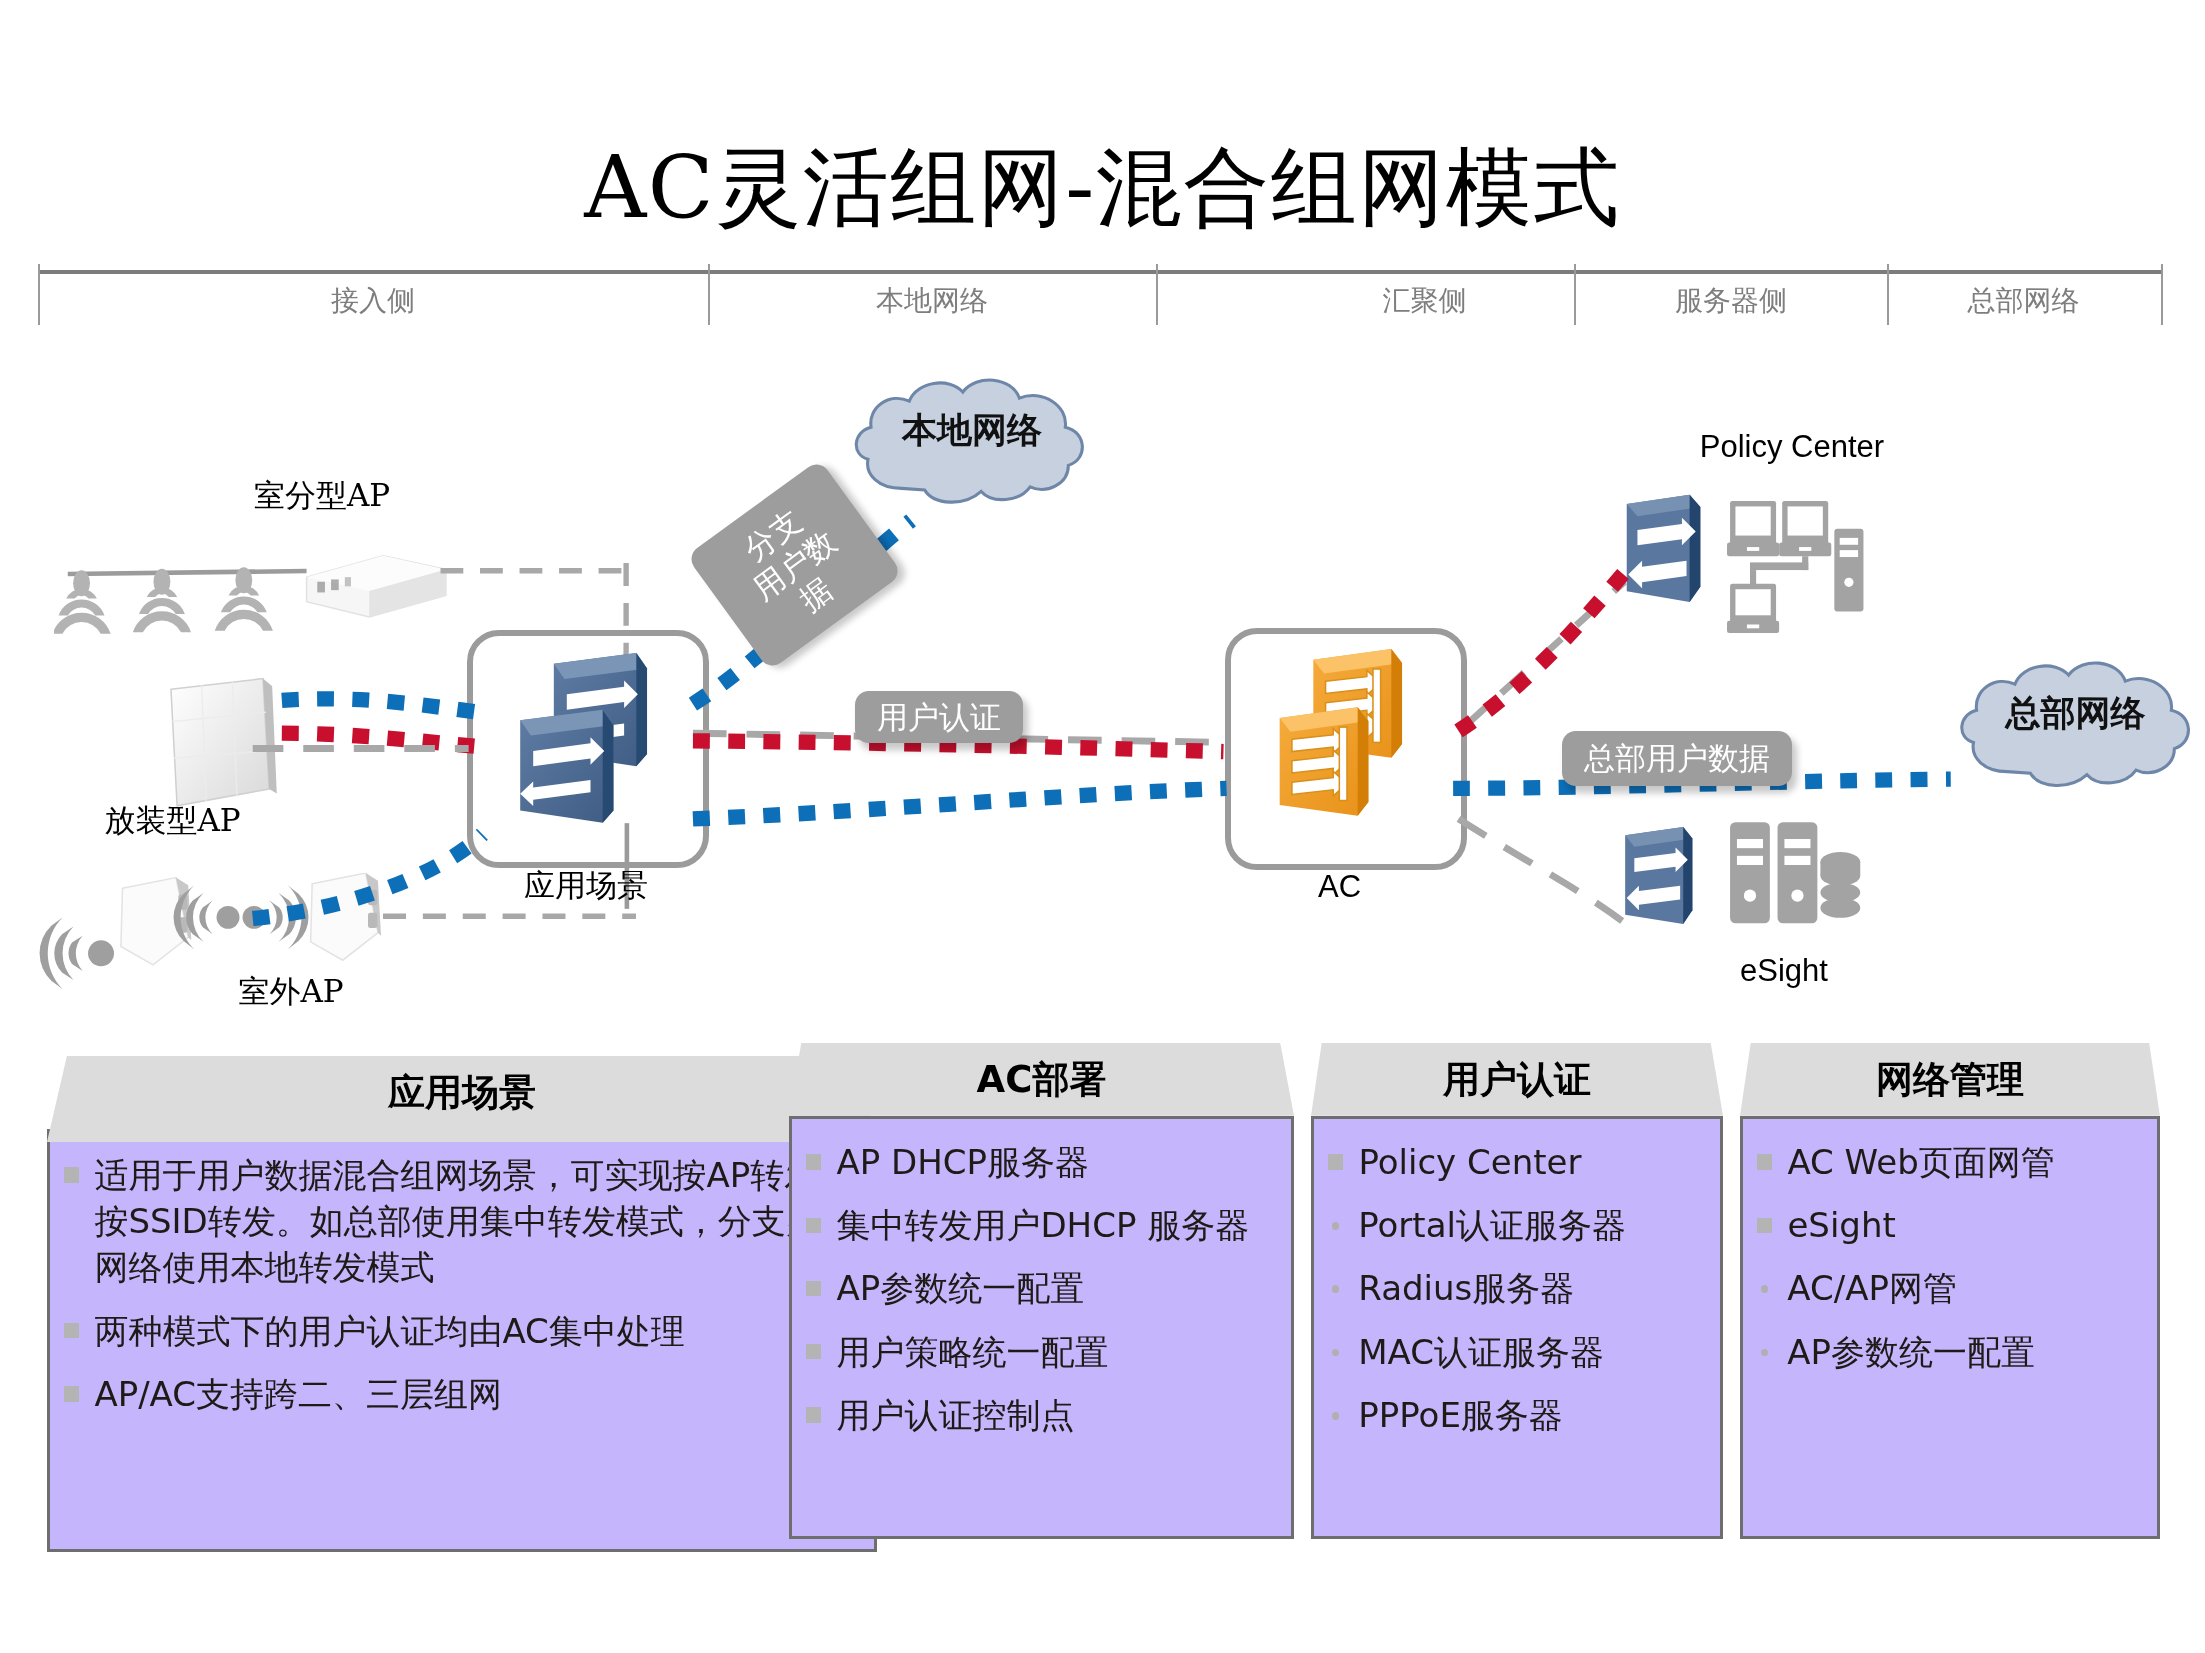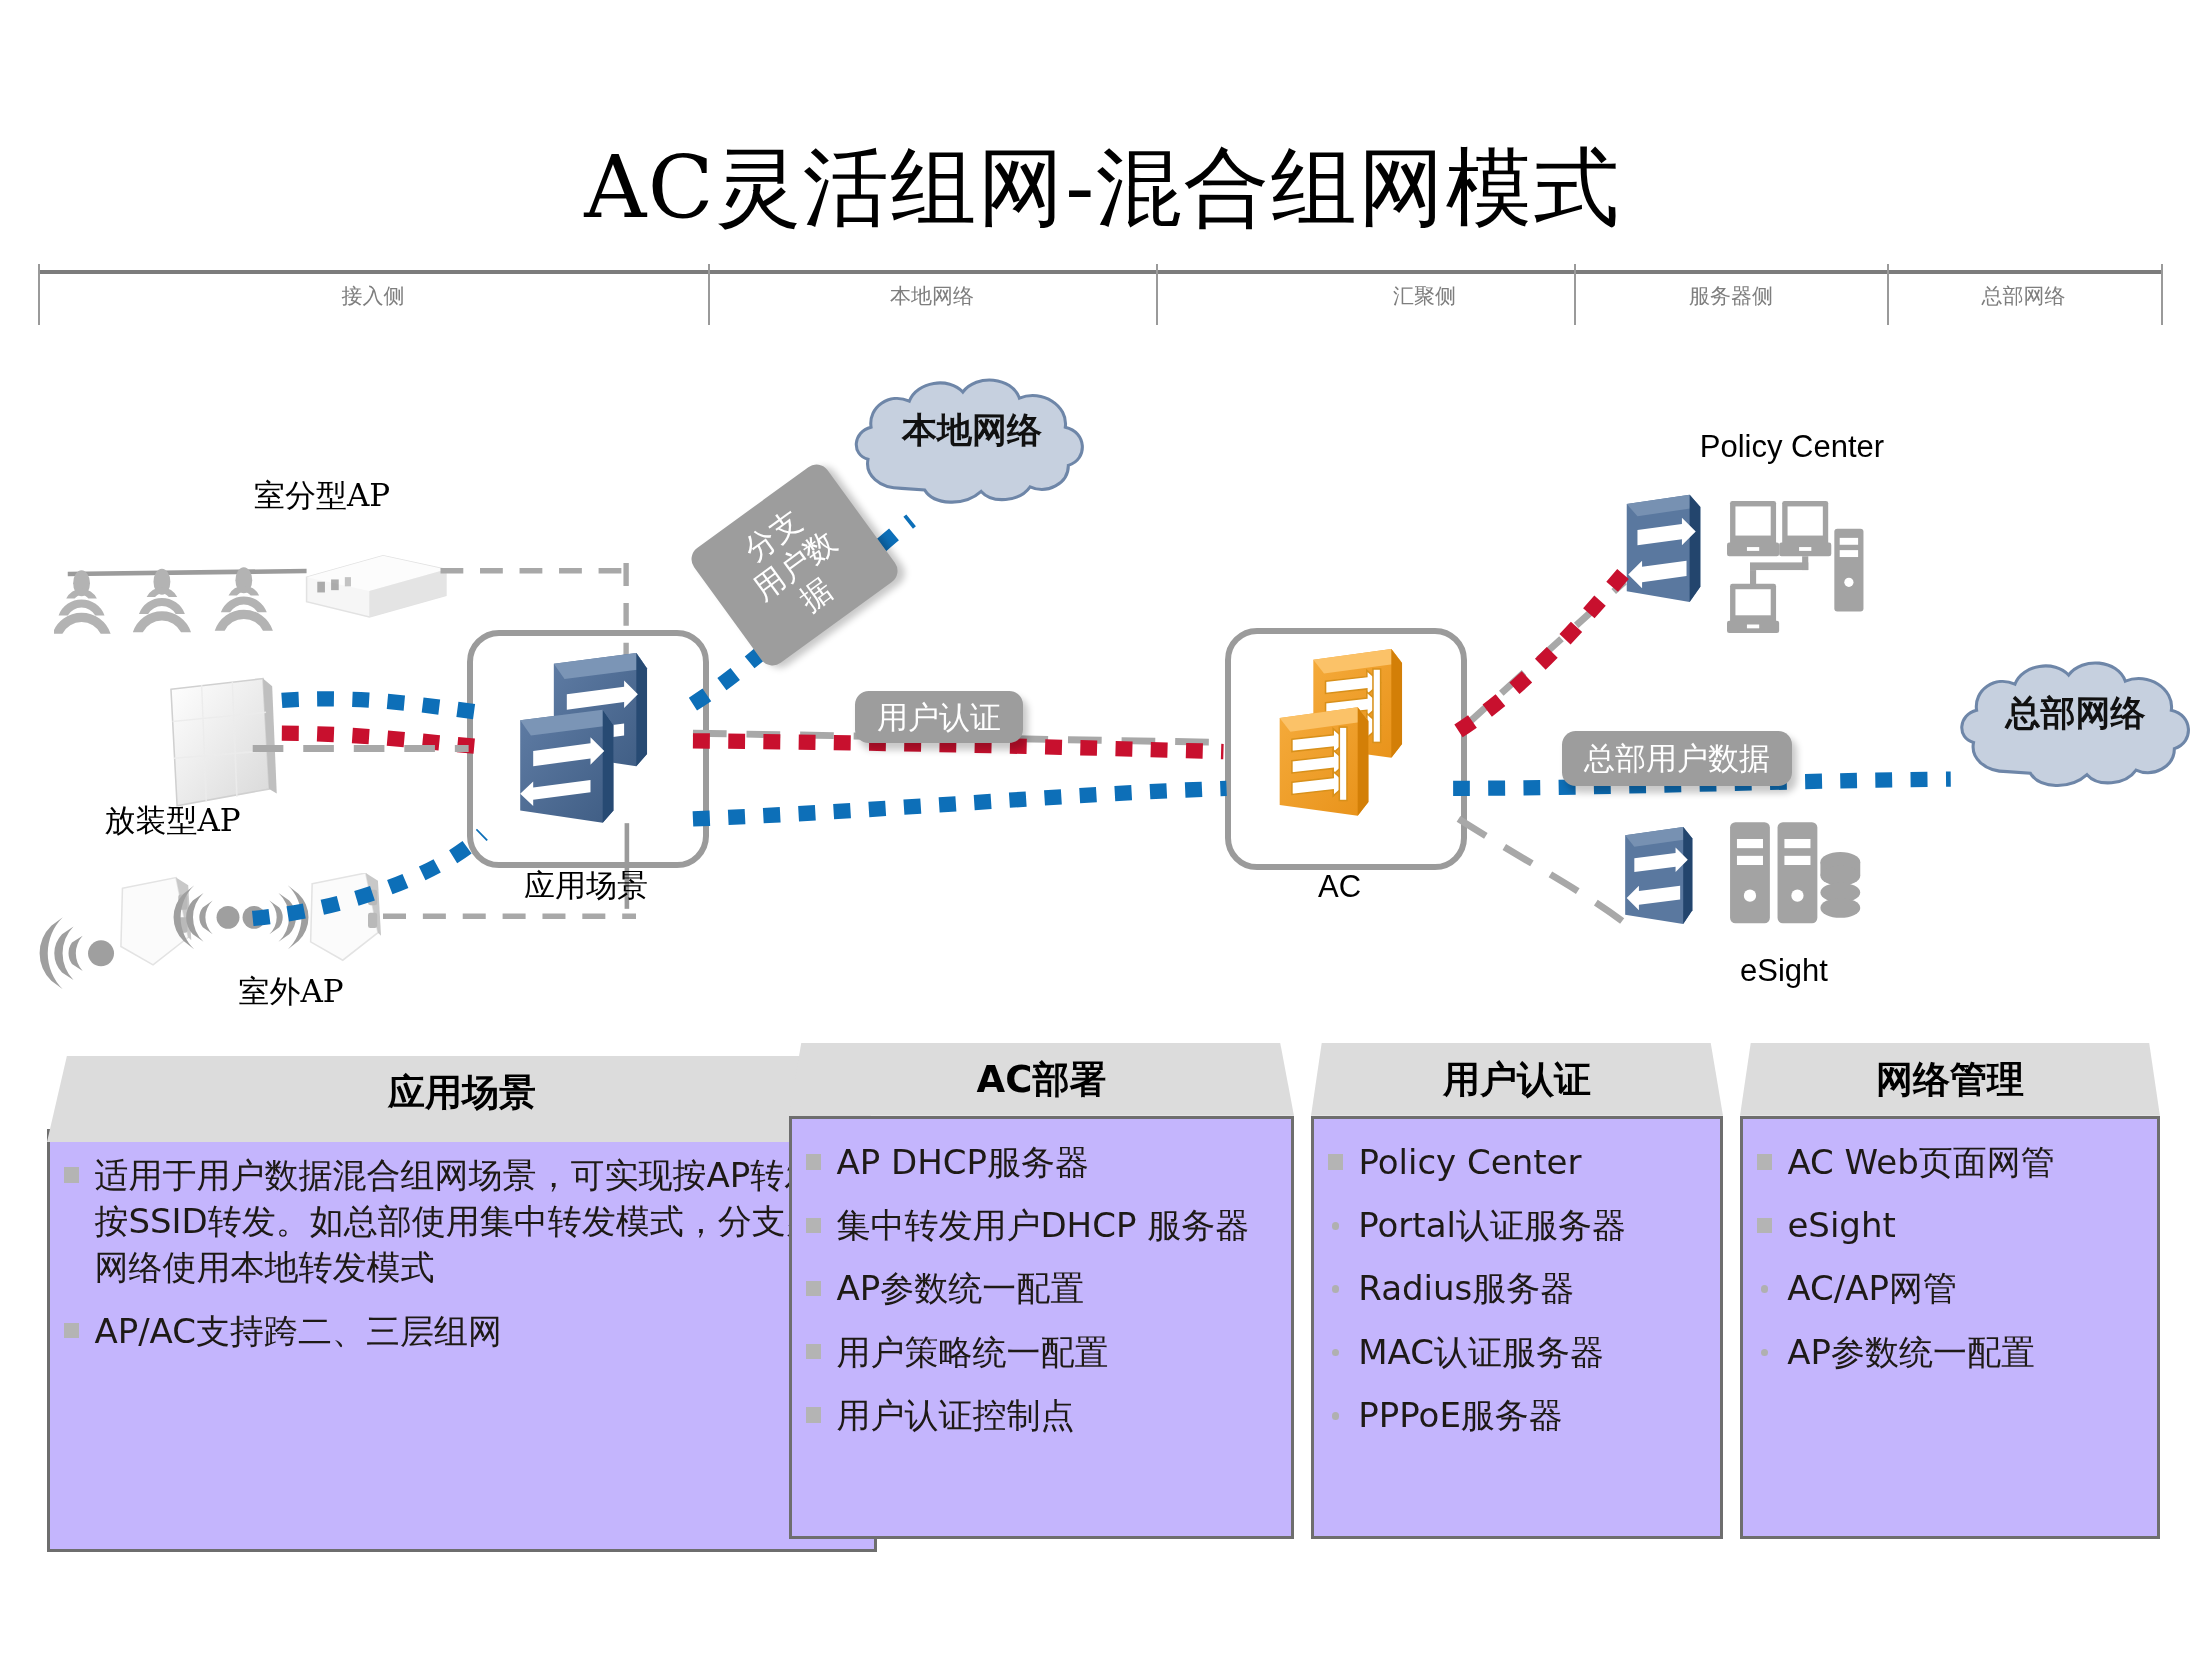--- a/index.html
+++ b/index.html
@@ -7,21 +7,21 @@
        font-family:"Liberation Sans","DejaVu Sans",sans-serif;color:#000;}
   .abs{position:absolute;}
 
   
   #title{left:0;right:0;top:130px;text-align:center;font-size:86px;font-weight:400;
          letter-spacing:1.5px;color:#000;font-family:"DejaVu Serif","Liberation Serif",serif;}
 
   
   #scalebar{left:38px;top:270px;width:2125px;height:3.8px;background:#7c7c7c;}
   .tick{top:264px;width:2.3px;height:61px;background:#9a9a9a;}
-  .seclabel{top:282px;font-size:21px;color:#7e7e7e;text-align:center;
+  .seclabel{top:282px;font-size:28px;color:#7e7e7e;text-align:center;
             font-family:"DejaVu Serif","Liberation Serif",serif;}
 
   
   .devlabel{font-size:31px;color:#000;text-align:center;white-space:nowrap;
             font-family:"DejaVu Serif","Liberation Serif",serif;}
   .devlabel.latin{font-family:"Liberation Sans","DejaVu Sans",sans-serif;font-size:31px;}
 
   
   .cloud{position:absolute;}
   .cloud svg{display:block;}
@@ -404,20 +404,24 @@
     </svg>
     <span>应用场景</span>
   </div>
   <div class="panelbody" style="height:423px;">
     <div class="blt">
         <div class="mk sq"></div>
         <div class="tx">适用于用户数据混合组网场景，可实现按AP转发和按SSID转发。如总部使用集中转发模式，分支办公网络使用本地转发模式</div>
       </div>
     <div class="blt">
         <div class="mk sq"></div>
+        <div class="tx">两种模式下的用户认证均由AC集中处理</div>
+      </div>
+    <div class="blt">
+        <div class="mk sq"></div>
         <div class="tx">AP/AC支持跨二、三层组网</div>
       </div>
   </div>
 </div>
 
 <div class="panel" style="left:789px;top:1043px;width:505px;">
   <div class="panelhead">
     <svg class="trapz" viewBox="0 0 660 95" preserveAspectRatio="none">
       <polygon points="16,0 642,0 660,95 0,95" fill="#dcdcdc"></polygon>
     </svg>

